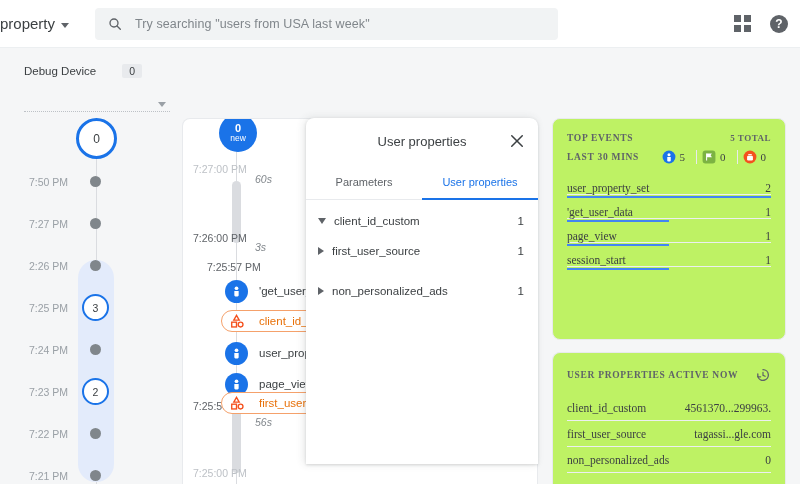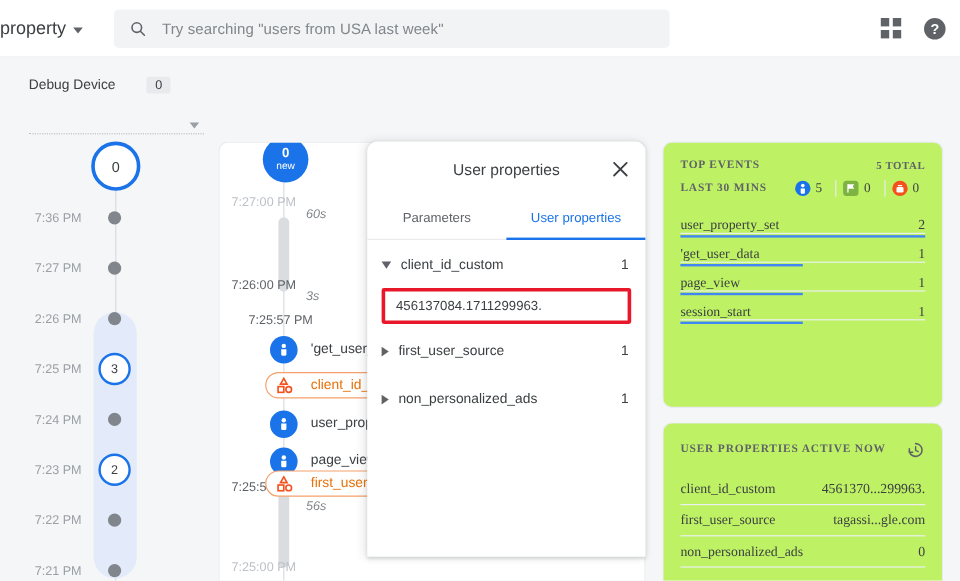--- a/index.html
+++ b/index.html
@@ -236,21 +236,21 @@
       <span class="sel-caret"></span>
     </div>
   </div>
 
   <div class="left-timeline">
     <div class="lt-axis"></div>
     <div class="lt-highlight"></div>
     <div class="lt-head">0</div>
     <div id="lt-rows">
         <div class="lt-row" style="top: 62px;">
-          <span class="lt-time">7:36 PM</span>
+          <span class="lt-time">7:50 PM</span>
           <span class="lt-dot" style="top: 4px;"></span>
         </div>
         <div class="lt-row" style="top: 104px;">
           <span class="lt-time">7:27 PM</span>
           <span class="lt-dot" style="top: 4px;"></span>
         </div>
         <div class="lt-row" style="top: 146px;">
           <span class="lt-time">2:26 PM</span>
           <span class="lt-dot" style="top: 4px;"></span>
         </div>
@@ -367,23 +367,20 @@
       <div class="mtab">Parameters</div>
       <div class="mtab active">User properties</div>
     </div>
 
     <div style="padding-top:6px;">
       <div class="prop-row">
         <span class="tri open"></span>
         <span class="prop-name">client_id_custom</span>
         <span class="prop-count">1</span>
       </div>
-      <div class="value-box">
-        <span>456137084.1711299963.</span>
-      </div>
 
       <div class="prop-row">
         <span class="tri"></span>
         <span class="prop-name">first_user_source</span>
         <span class="prop-count">1</span>
       </div>
 
       <div class="prop-row" style="margin-top:10px;">
         <span class="tri"></span>
         <span class="prop-name">non_personalized_ads</span>

